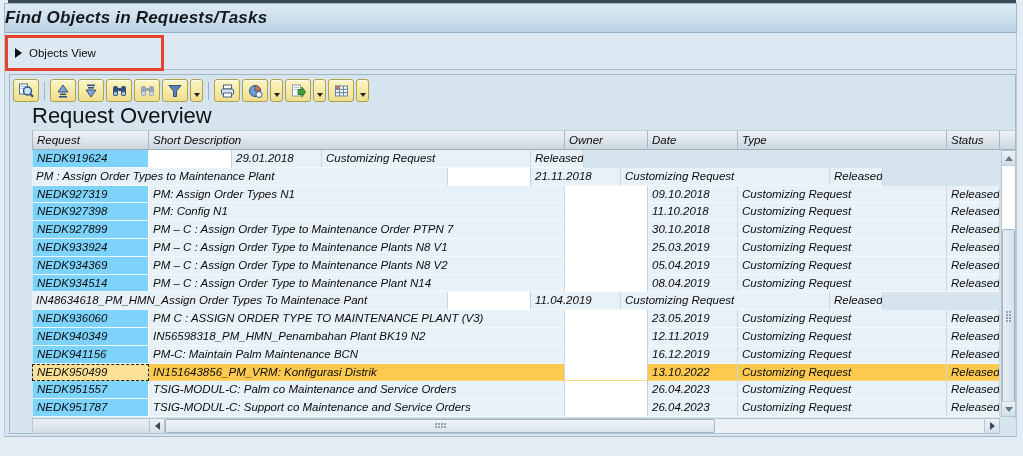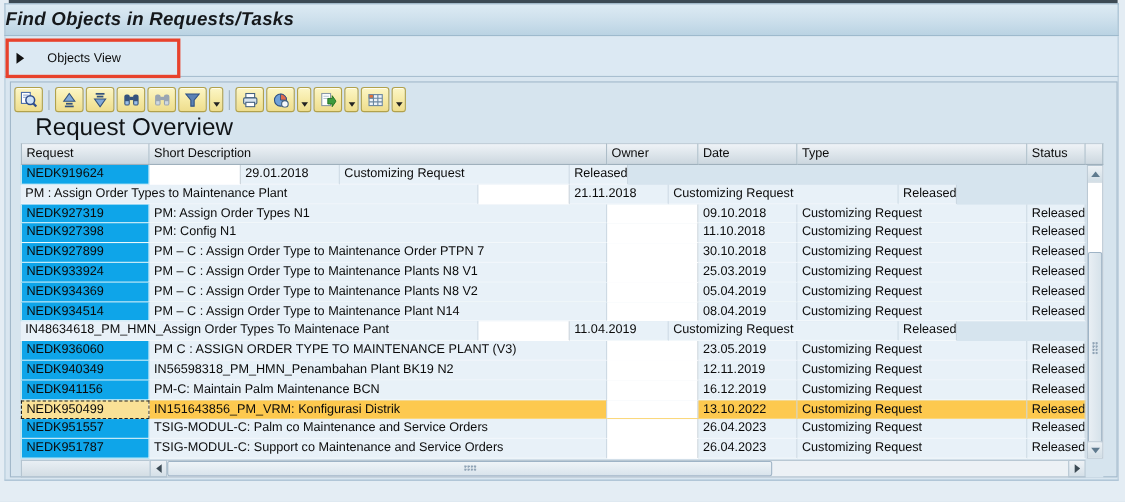--- a/index.html
+++ b/index.html
@@ -18,21 +18,21 @@
     border:1px solid #9db9cd;border-bottom-color:#8faec4;
     display:flex;align-items:center;
   }
   .titlebar .title{font-style:italic;font-weight:bold;font-size:17px;color:#15181b;letter-spacing:.2px;}
   .subbar{
     position:absolute;left:4px;top:33px;width:1013px;height:37px;box-sizing:border-box;
     background:#dce9f3;border-left:1px solid #b6cbda;border-right:1px solid #b6cbda;
     border-bottom:1px solid #a9bfd0;
   }
   .objects-view{
-    position:absolute;left:15px;top:44px;height:18px;display:flex;align-items:center;gap:21px;cursor:default;
+    position:absolute;left:15px;top:44px;height:18px;display:flex;align-items:center;gap:7px;cursor:default;
   }
   .tri-right{width:0;height:0;border-left:7px solid #111;border-top:5px solid transparent;border-bottom:5px solid transparent;}
   .objects-view span{font-size:11.5px;color:#0c0c0c;}
   .red-annotation{
     position:absolute;left:5px;top:35px;width:153px;height:30px;
     border:3px solid #e8422c;z-index:9;pointer-events:none;
   }
   .main{
     position:absolute;left:4px;top:70px;width:1013px;height:367px;box-sizing:border-box;
     background:#d9e6f0;border-left:1px solid #b6cbda;border-right:1px solid #b6cbda;
@@ -51,38 +51,38 @@
     display:flex;align-items:center;justify-content:center;cursor:pointer;
     box-shadow:inset 0 1px 0 rgba(255,255,255,.7);
   }
   .tb-drop{width:13px;}
   .tb-drop .dtri{width:0;height:0;border-top:4px solid #222;border-left:3.5px solid transparent;border-right:3.5px solid transparent;margin-top:8px;}
   .tb-sep{width:1px;height:18px;background:#9fb2c0;margin:0 5px 0 3px;}
   .tb-btn svg{display:block;}
   
   .grid-title{position:absolute;left:32px;top:103px;font-size:22px;color:#101316;}
   
-  .table{position:absolute;left:19px;top:130px;width:984px;}
+  .table{position:absolute;left:32px;top:130px;width:984px;font-style:italic;}
   .thead{display:flex;height:20px;}
   .th{
     box-sizing:border-box;height:20px;line-height:19px;padding:0 4px;
     background:linear-gradient(180deg,#eff3f7 0%,#dde5eb 50%,#ccd7df 100%);
     border-top:1px solid #c2cfd9;border-right:1px solid #a9b9c4;border-bottom:1px solid #9fb0bc;
     font-size:11.5px;color:#0b0b0b;overflow:hidden;white-space:nowrap;cursor:default;
   }
   .th:first-child{border-left:1px solid #a9b9c4;}
   .tbody{position:relative;}
   .tr{display:flex;height:17.8px;}
   .td{
     box-sizing:border-box;height:17.8px;line-height:17.3px;padding:0 4px;
     font-size:11.5px;color:#0b0b0b;white-space:nowrap;overflow:hidden;
     border-right:1px solid #cbd8e2;border-bottom:1px solid #f3f8fb;
     background:#e8f1f8;cursor:default;
   }
-  .td.c-request{background:#0ea5e9;border-right:1px solid #ffffff;border-bottom:1px solid #e9f8fb;border-left:1px solid #bfe8f1;}
+  .td.c-request{background:#7dd3fc;border-right:1px solid #ffffff;border-bottom:1px solid #e9f8fb;border-left:1px solid #bfe8f1;}
   .td.c-owner{background:#ffffff;border-right:1px solid #c4ced6;border-bottom:1px solid #ffffff;}
   .tr.selected .td{background:#fdc94f;border-bottom:1px solid #fbd87c;}
   .tr.selected .td.c-request{background:#fae196;outline:1px dashed #222;outline-offset:-1px;}
   .tr.selected .td.c-owner{background:#ffffff;}
   .c-request{width:117px;}
   .c-desc{width:416px;}
   .c-owner{width:83px;}
   .c-date{width:90px;}
   .c-type{width:209px;}
   .c-status{width:53px;}

